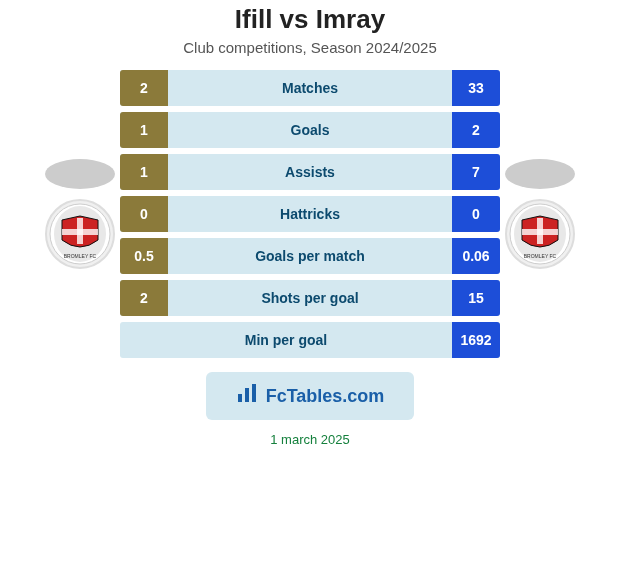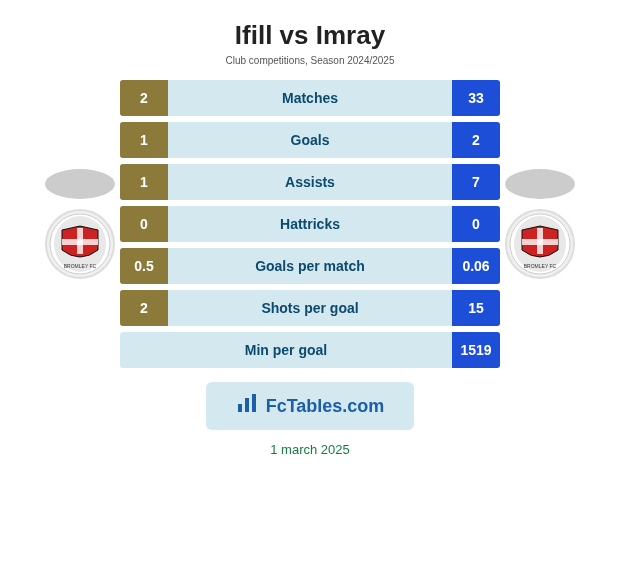--- a/index.html
+++ b/index.html
@@ -9,26 +9,26 @@
       background: #fff;
       font-family: Arial, sans-serif;
       display: flex;
       flex-direction: column;
       align-items: center;
       overflow: hidden;
     }
     .page-title {
       font-size: 26px;
       font-weight: bold;
-      margin-top: 20px;
+      margin-top: 4px;
       color: #222;
       text-align: right;
     }
     .subtitle {
-      font-size: 10px;
+      font-size: 15px;
       color: #555;
       margin-top: 4px;
       margin-bottom: 14px;
     }
     .main-content {
       width: 100%;
       display: flex;
       flex-direction: row;
       align-items: center;
       justify-content: center;
@@ -183,21 +183,21 @@
         <div class="stat-label">Goals per match</div>
         <div class="stat-right-val">0.06</div>
       </div>
       <div class="stat-row">
         <div class="stat-left-val">2</div>
         <div class="stat-label">Shots per goal</div>
         <div class="stat-right-val">15</div>
       </div>
       <div class="stat-row">
         <div class="stat-label">Min per goal</div>
-        <div class="stat-right-val">1519</div>
+        <div class="stat-right-val">1692</div>
       </div>
     </div>
 
   <div class="badge-right">
     <div style="width:70px;height:30px;background:#ccc;border-radius:50%;margin-bottom:10px;"></div>
     <div class="badge-img">
 
       <svg class="club-badge-svg" viewBox="0 0 64 64" xmlns="http://www.w3.org/2000/svg">
         <circle cx="32" cy="32" r="30" fill="#fff" stroke="#ccc" stroke-width="1"></circle>
         <ellipse cx="32" cy="32" rx="26" ry="28" fill="#e8e8e8"></ellipse>

